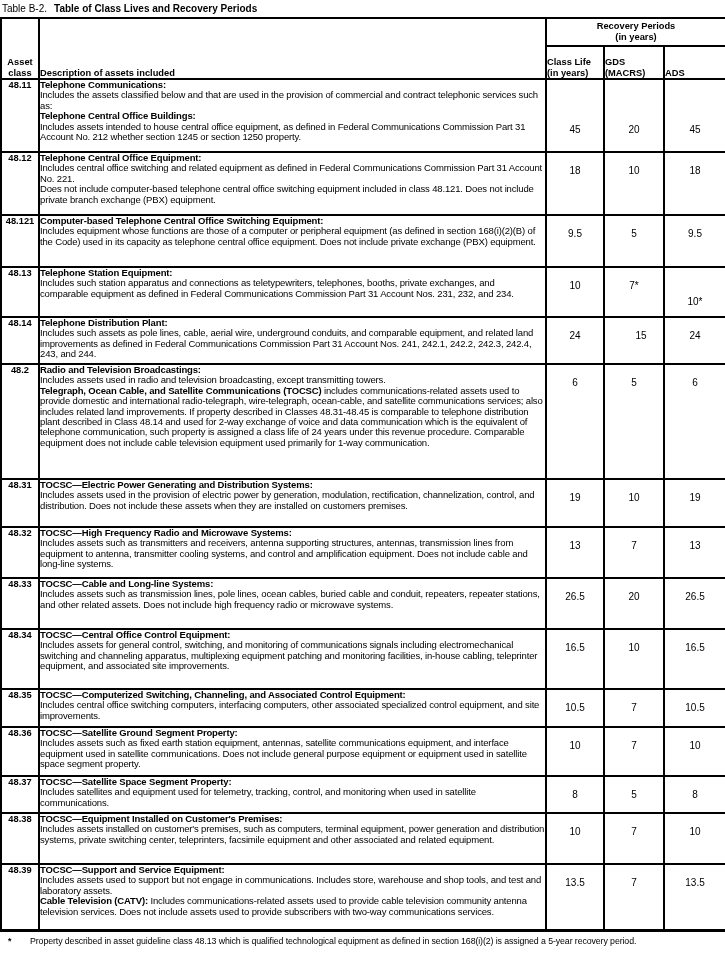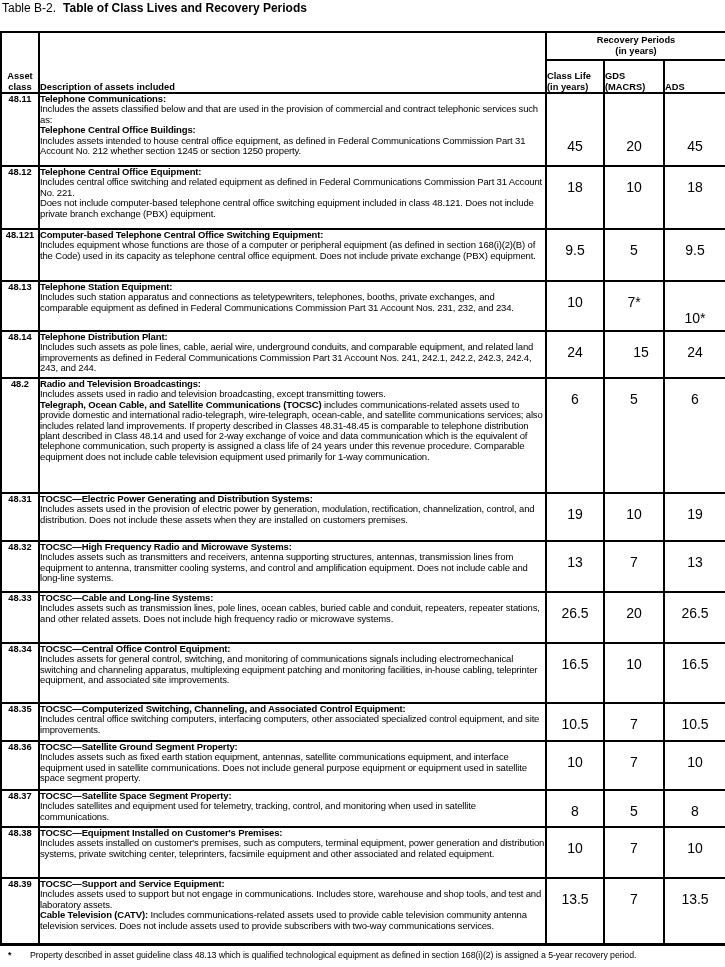--- a/index.html
+++ b/index.html
@@ -9,22 +9,22 @@
     color: #000000;
     font-family: "Liberation Sans", sans-serif;
   }
   .page {
     width: 725px;
     height: 967px;
     overflow: hidden;
     box-sizing: border-box;
   }
   .title {
-    padding: 2px 0 16px 2px;
-    font-size: 12px;
+    padding: 2px 0 2px 2px;
+    font-size: 10px;
     line-height: 13px;
     white-space: nowrap;
   }
   .t-prefix { font-weight: normal; margin-right: 7px; }
   .t-main   { font-weight: bold; }
 
   table.b2 {
     border-collapse: collapse;
     table-layout: fixed;
     width: 725px;
@@ -77,21 +77,21 @@
     vertical-align: top;
     font-size: 9.5px;
     line-height: 10.4px;
     letter-spacing: -0.15px;
     padding: 1px 4px 2px 5px;
   }
   td.cell-desc b { font-weight: bold; }
   td.cell-val {
     vertical-align: top;
     text-align: center;
-    font-size: 14px;
+    font-size: 10px;
   }
   .footnote {
     display: flex;
     align-items: flex-start;
     font-size: 8.8px;
     line-height: 11.5px;
     padding: 4px 12px 0 8px;
     letter-spacing: -0.1px;
   }
   .fn-marker {

